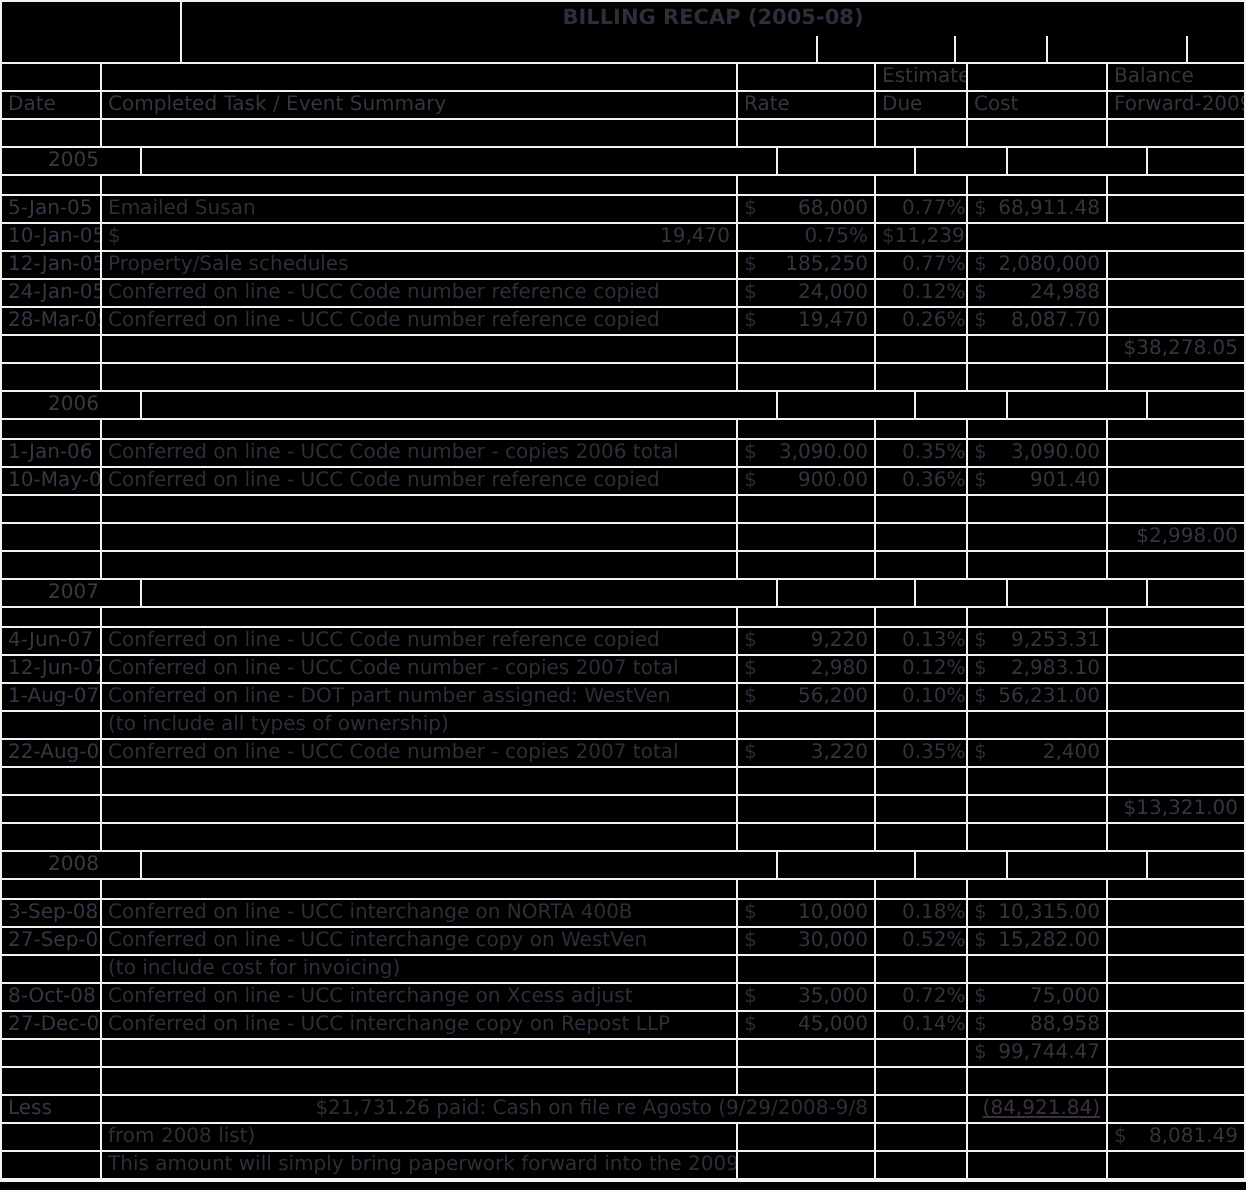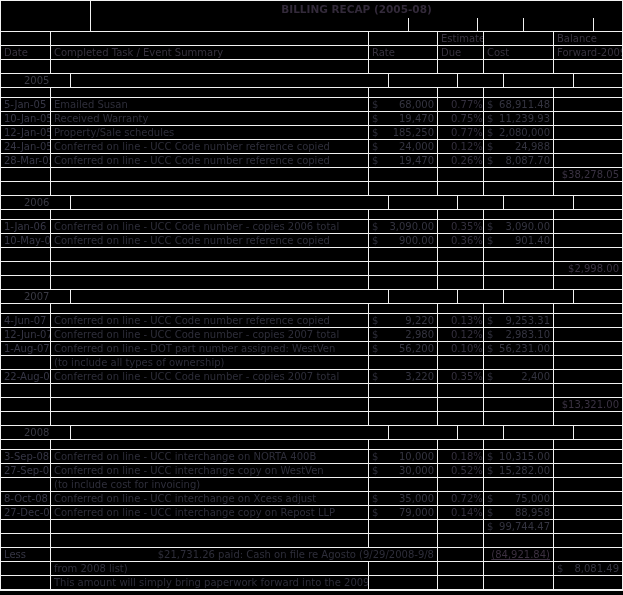--- a/index.html
+++ b/index.html
@@ -103,21 +103,20 @@
         </div>
         <div class="cell right pct">0.77%</div>
         <div class="cell money">
           <span class="cur">$</span>
           <span class="val">68,911.48</span>
         </div>
         <div class="cell"></div>
       </div>
       <div class="row">
         <div class="cell datec">10-Jan-05</div>
-        <div class="cell desc">Received Warranty</div>
         <div class="cell money">
           <span class="cur">$</span>
           <span class="val">19,470</span>
         </div>
         <div class="cell right pct">0.75%</div>
         <div class="cell money">
           <span class="cur">$</span>
           <span class="val">11,239.93</span>
         </div>
         <div class="cell"></div>
@@ -416,21 +415,21 @@
           <span class="cur">$</span>
           <span class="val">75,000</span>
         </div>
         <div class="cell"></div>
       </div>
       <div class="row">
         <div class="cell datec">27-Dec-08</div>
         <div class="cell desc">Conferred on line - UCC interchange copy on Repost LLP</div>
         <div class="cell money">
           <span class="cur">$</span>
-          <span class="val">79,000</span>
+          <span class="val">45,000</span>
         </div>
         <div class="cell right pct">0.14%</div>
         <div class="cell money">
           <span class="cur">$</span>
           <span class="val">88,958</span>
         </div>
         <div class="cell"></div>
       </div>
       <div class="row">
         <div class="cell datec"></div>

